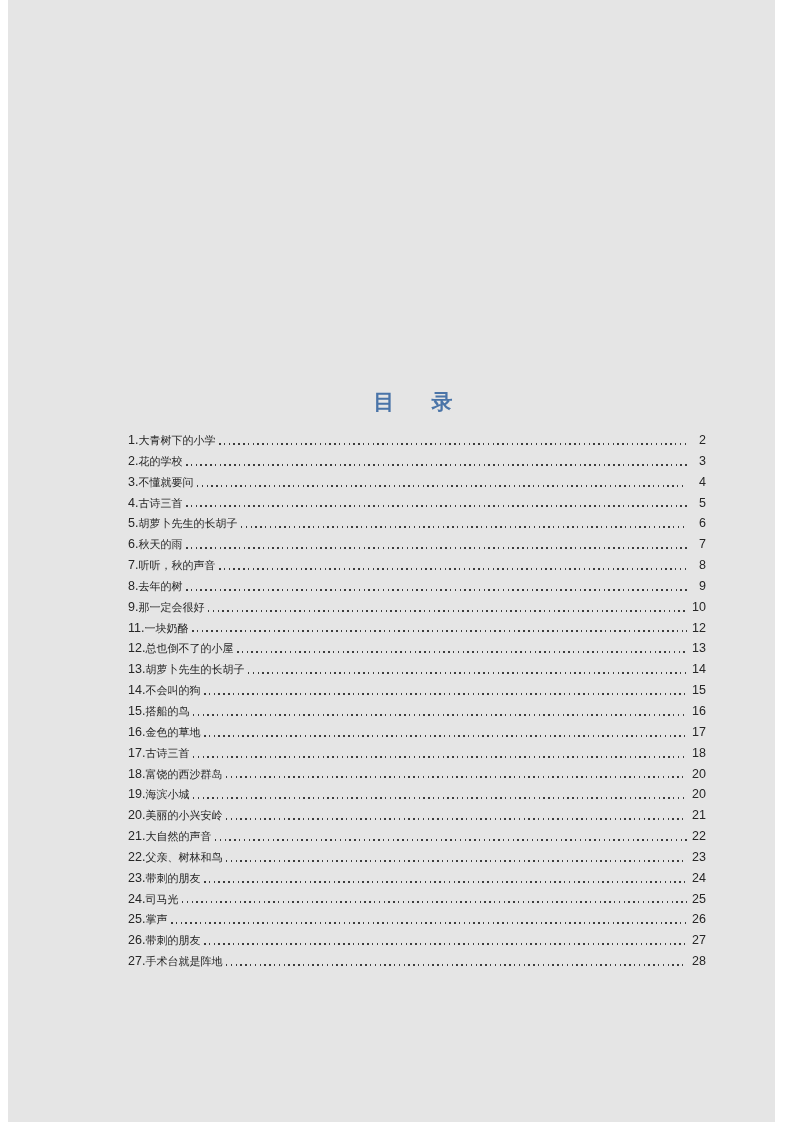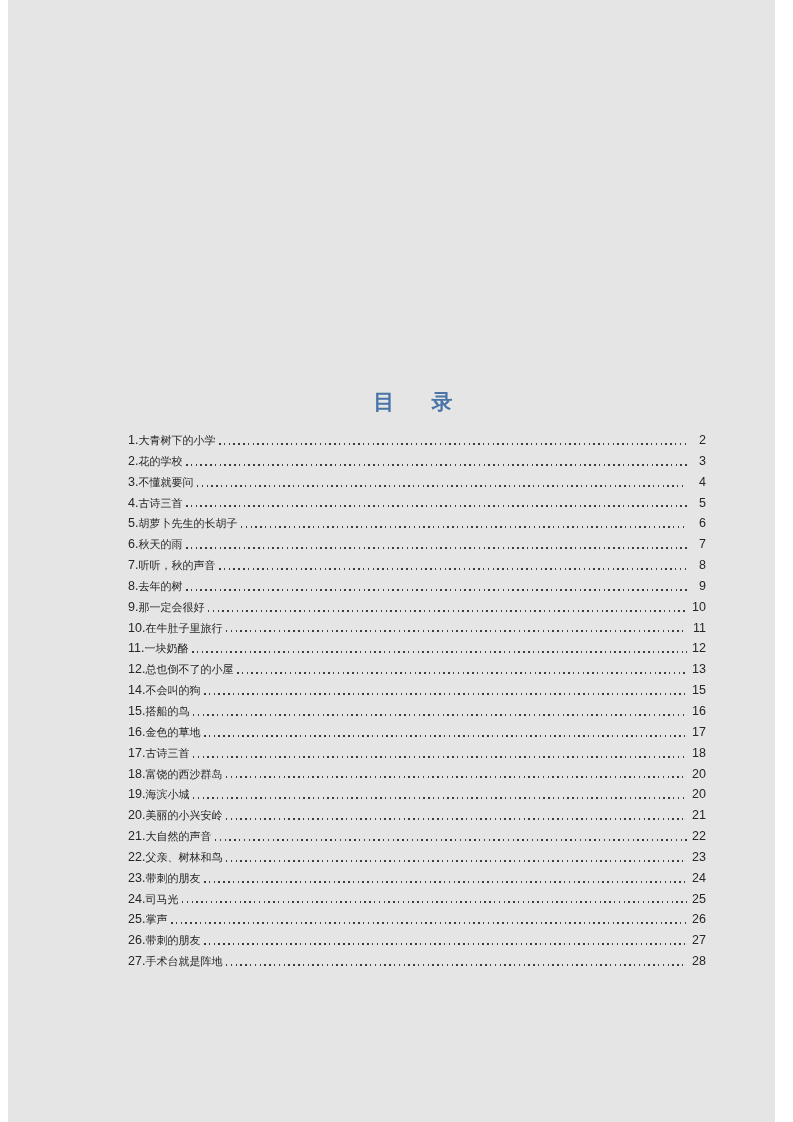--- a/index.html
+++ b/index.html
@@ -130,36 +130,36 @@
           <span class="dots"></span>
           <span class="pagenum">9</span>
         </div>
         <div class="toc-row">
           <span class="entry-num">9.</span>
           <span class="entry-title">那一定会很好</span>
           <span class="dots"></span>
           <span class="pagenum">10</span>
         </div>
         <div class="toc-row">
-          <span class="entry-num">10.</span>
-          <span class="entry-title">在牛肚子里旅行</span>
-          <span class="dots"></span>
-          <span class="pagenum">11</span>
-        </div>
-        <div class="toc-row">
           <span class="entry-num">11.</span>
           <span class="entry-title">一块奶酪</span>
           <span class="dots"></span>
           <span class="pagenum">12</span>
         </div>
         <div class="toc-row">
           <span class="entry-num">12.</span>
           <span class="entry-title">总也倒不了的小屋</span>
           <span class="dots"></span>
           <span class="pagenum">13</span>
+        </div>
+        <div class="toc-row">
+          <span class="entry-num">13.</span>
+          <span class="entry-title">胡萝卜先生的长胡子</span>
+          <span class="dots"></span>
+          <span class="pagenum">14</span>
         </div>
         <div class="toc-row">
           <span class="entry-num">14.</span>
           <span class="entry-title">不会叫的狗</span>
           <span class="dots"></span>
           <span class="pagenum">15</span>
         </div>
         <div class="toc-row">
           <span class="entry-num">15.</span>
           <span class="entry-title">搭船的鸟</span>

